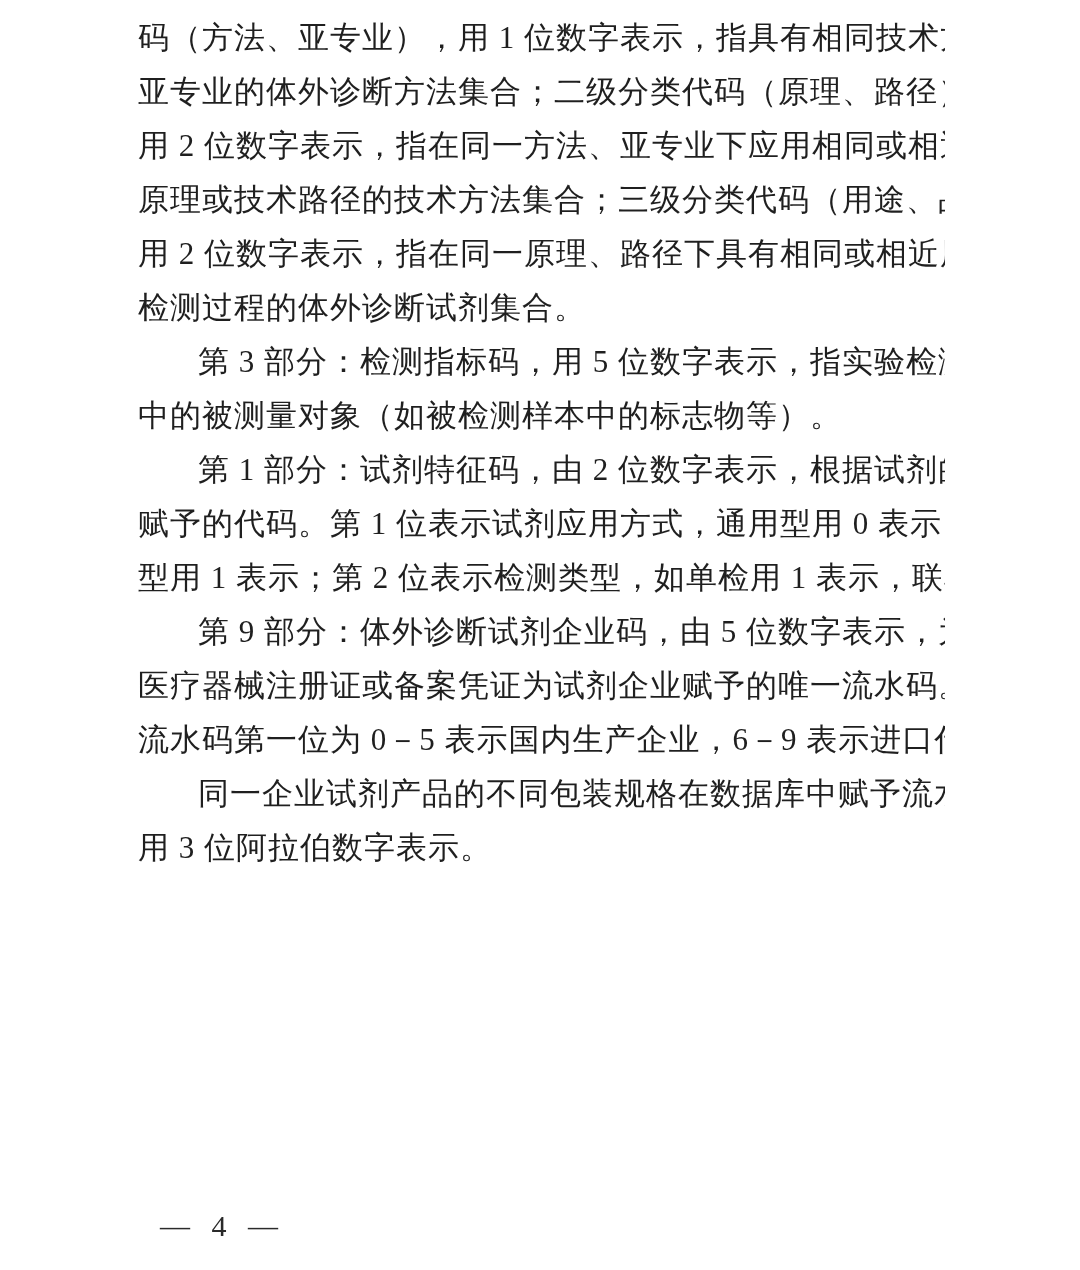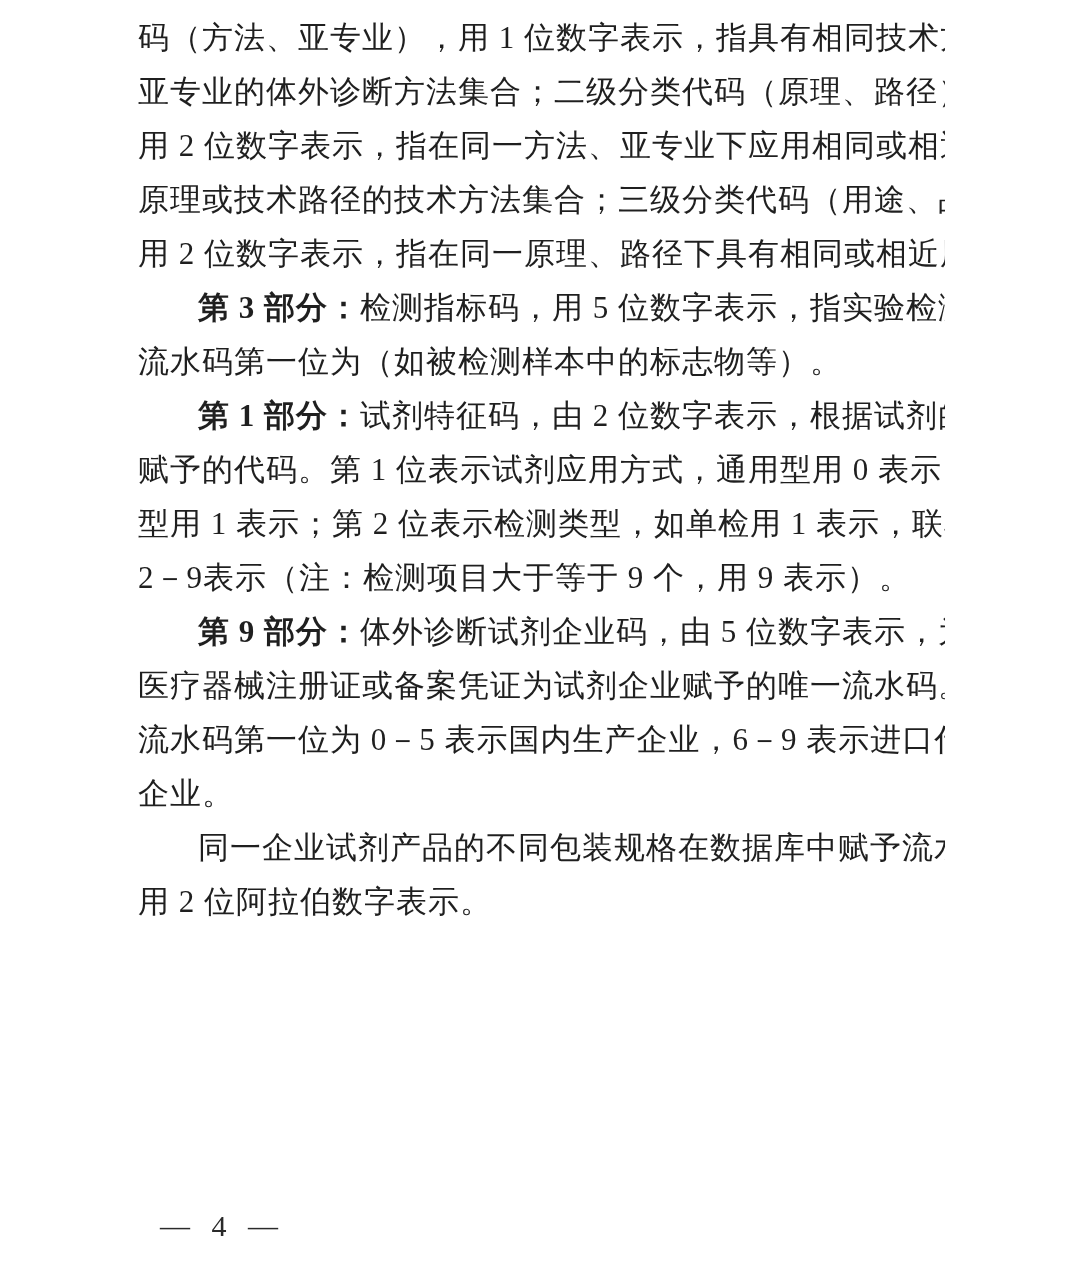--- a/index.html
+++ b/index.html
@@ -32,21 +32,21 @@
   .line.fill {
     text-align:justify;
     text-align-last:justify;
   }
   .ind {
     display:inline-block;
     width:60px;
     height:1px;
   }
   .lead {
-    font-weight:bold;
+    font-weight:normal;
   }
   .footer {
     position:absolute;
     left:160px; top:1199px;
     font-size:30px;
     line-height:54px;
     color:#2a2a2a;
     word-spacing:14px;
     white-space:nowrap;
   }
@@ -55,33 +55,32 @@
 <body>
 
 <div class="page">
   <div class="content">
 
     <div class="line fill"><span class="t">码（方法、亚专业），用 1 位数字表示，指具有相同技术方法或</span></div>
     <div class="line fill"><span class="t">亚专业的体外诊断方法集合；二级分类代码（原理、路径），</span></div>
     <div class="line fill"><span class="t">用 2 位数字表示，指在同一方法、亚专业下应用相同或相近技术</span></div>
     <div class="line fill"><span class="t">原理或技术路径的技术方法集合；三级分类代码（用途、品目），</span></div>
     <div class="line fill"><span class="t">用 2 位数字表示，指在同一原理、路径下具有相同或相近用途和</span></div>
+    <div class="line"><span class="t">检测过程的体外诊断试剂集合。</span></div>
 
     <div class="line fill"><span class="ind"></span><b class="lead">第 3 部分：</b><span class="t">检测指标码，用 5 位数字表示，指实验检测过程</span></div>
-    <div class="line"><span class="t">流水码第一位为（如被检测样本中的标志物等）。</span></div>
+    <div class="line"><span class="t">中的被测量对象（如被检测样本中的标志物等）。</span></div>
 
     <div class="line fill"><span class="ind"></span><b class="lead">第 1 部分：</b><span class="t">试剂特征码，由 2 位数字表示，根据试剂的特征</span></div>
     <div class="line fill"><span class="t">赋予的代码。第 1 位表示试剂应用方式，通用型用 0 表示，专用</span></div>
     <div class="line fill"><span class="t">型用 1 表示；第 2 位表示检测类型，如单检用 1 表示，联检用</span></div>
-    <div class="line"><span class="t">2－9表示（注：检测项目大于等于 9 个，用 9 表示）。</span></div>
 
     <div class="line fill"><span class="ind"></span><b class="lead">第 9 部分：</b><span class="t">体外诊断试剂企业码，由 5 位数字表示，为依据</span></div>
     <div class="line fill"><span class="t">医疗器械注册证或备案凭证为试剂企业赋予的唯一流水码。其中</span></div>
     <div class="line fill"><span class="t">流水码第一位为 0－5 表示国内生产企业，6－9 表示进口代理</span></div>
-    <div class="line"><span class="t">企业。</span></div>
 
     <div class="line fill"><span class="ind"></span><span class="t">同一企业试剂产品的不同包装规格在数据库中赋予流水码，</span></div>
-    <div class="line"><span class="t">用 2 位阿拉伯数字表示。</span></div>
+    <div class="line"><span class="t">用 3 位阿拉伯数字表示。</span></div>
 
   </div>
 
   <div class="footer"><span>— 4 —</span></div>
 </div>
 
 </body></html>

